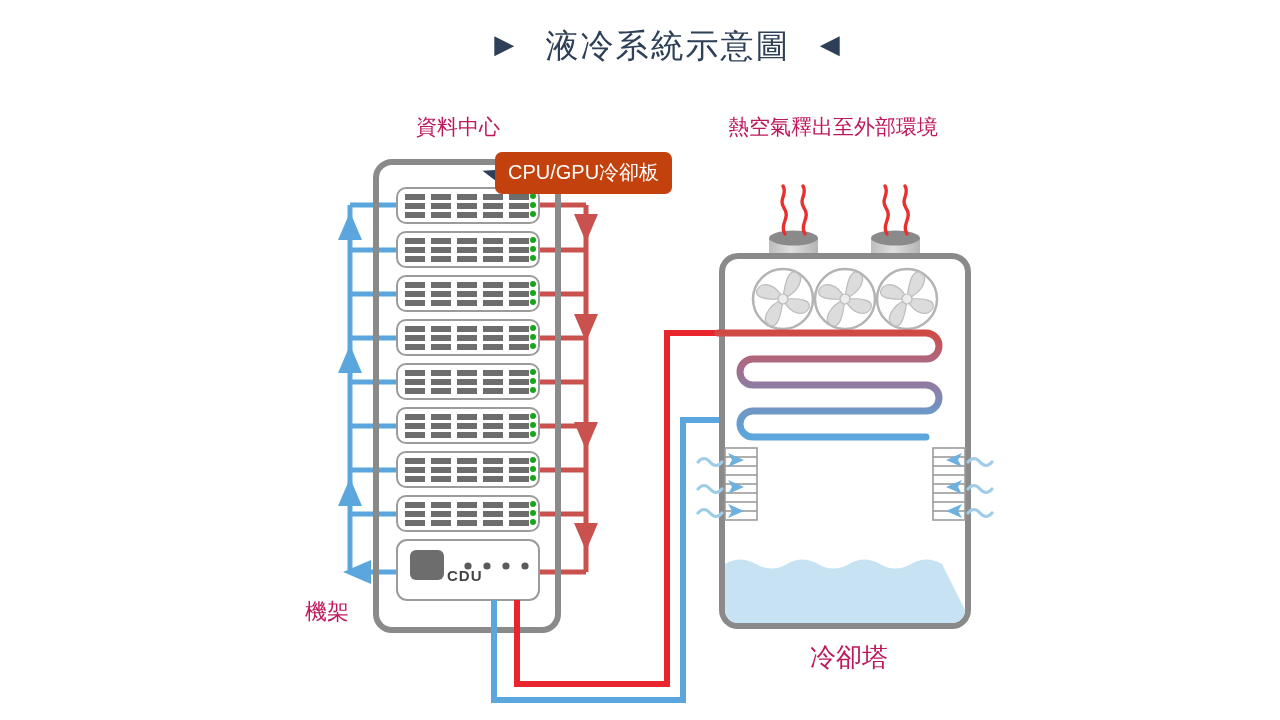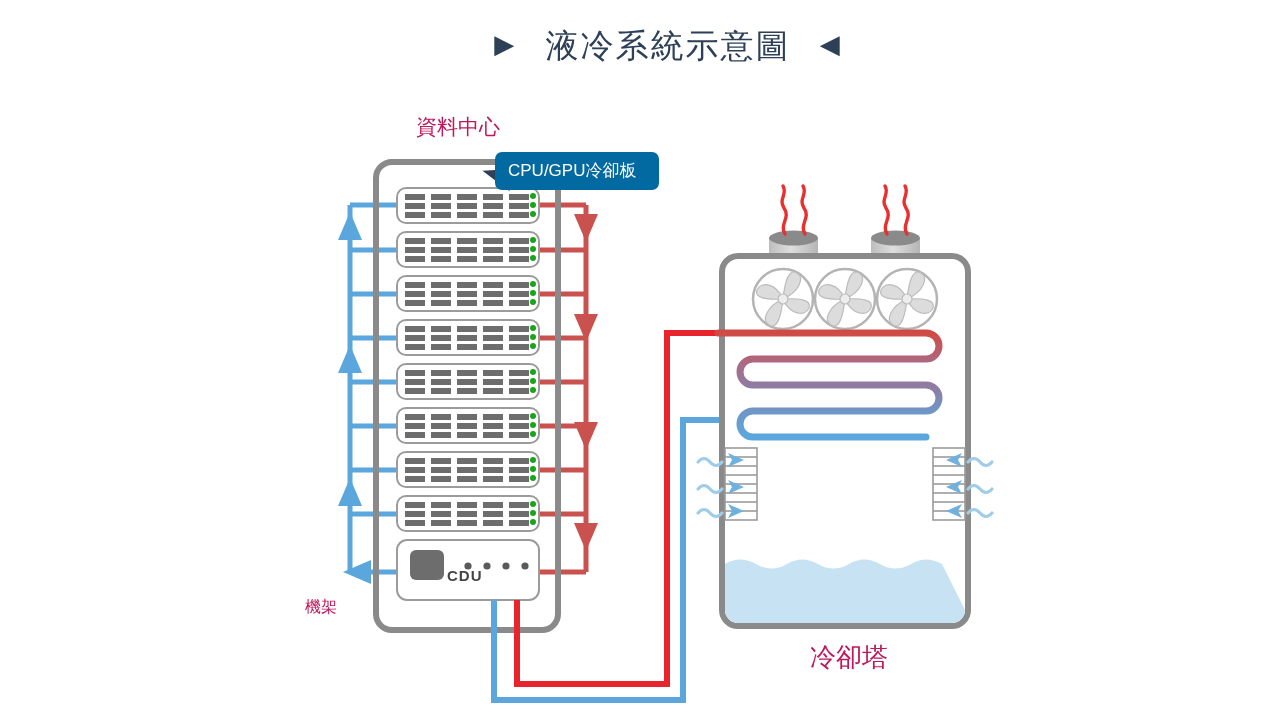--- a/index.html
+++ b/index.html
@@ -10,43 +10,44 @@
 
   .title{position:absolute;left:0;top:24px;width:1280px;text-align:center;
          font-size:33px;color:#2e4057;letter-spacing:2px;font-weight:500;}
   .title .tri{display:inline-block;color:#2e4057;font-size:26px;vertical-align:middle;
               position:relative;top:-2px;}
   .title .ttext{display:inline-block;margin:0 18px;vertical-align:middle;}
 
   .lbl{position:absolute;color:#be185d;font-size:21px;white-space:nowrap;}
   .lbl-dc{left:388px;top:113px;}
   .lbl-env{left:700px;top:113px;}
-  .lbl-rack{left:277px;top:597px;font-size:16px;}
+  .lbl-rack{left:277px;top:597px;font-size:22px;}
   .lbl-tower{left:782px;top:640px;font-size:26px;}
 
-  .tooltip{position:absolute;left:467px;top:152px;background:#0369a1;color:#ffffff;
-           font-size:17px;padding:7px 23px 8px 13px;border-radius:7px;white-space:nowrap;}
+  .tooltip{position:absolute;left:467px;top:152px;background:#c2410c;color:#ffffff;
+           font-size:20px;padding:7px 13px 8px 13px;border-radius:7px;white-space:nowrap;}
   .tooltip-tail{position:absolute;left:455px;top:170px;width:0;height:0;
         border-top:0 solid transparent;border-right:26px solid #2e4057;
         border-bottom:22px solid transparent;transform:rotate(-3deg);}
   .cdu-text{position:absolute;left:419px;top:567px;font-size:15px;font-weight:bold;
             color:#444;letter-spacing:1px;}
 </style>
 </head>
 <body>
 
 <div class="stage">
 
   <div class="title">
     <span class="tri">▶</span>
     <span class="ttext">液冷系統示意圖</span>
     <span class="tri">◀</span>
   </div>
 
   <div class="lbl lbl-dc">資料中心</div>
+  <div class="lbl lbl-env">熱空氣釋出至外部環境</div>
   <div class="lbl lbl-rack">機架</div>
   <div class="lbl lbl-tower">冷卻塔</div>
 
   <svg width="1280" height="720">
     <defs>
       <linearGradient id="coilgrad" x1="0" y1="0" x2="0" y2="1">
         <stop offset="0%" stop-color="#d04a45"></stop>
         <stop offset="30%" stop-color="#a96b86"></stop>
         <stop offset="55%" stop-color="#8a7fa8"></stop>
         <stop offset="75%" stop-color="#6f96c6"></stop>

